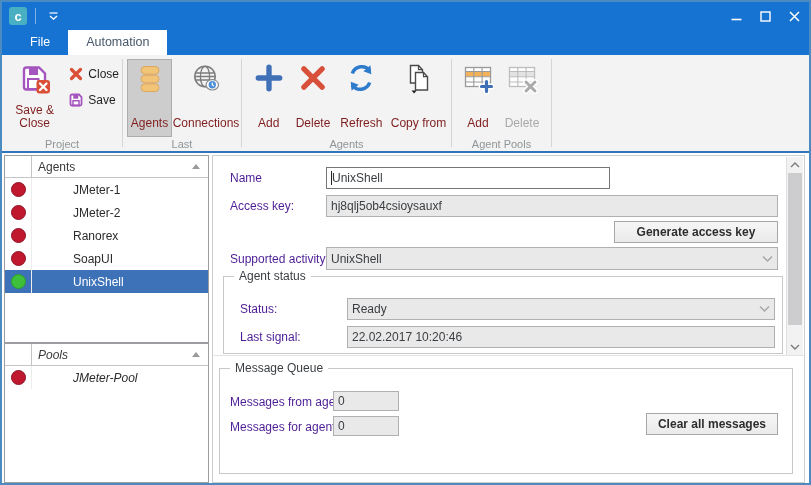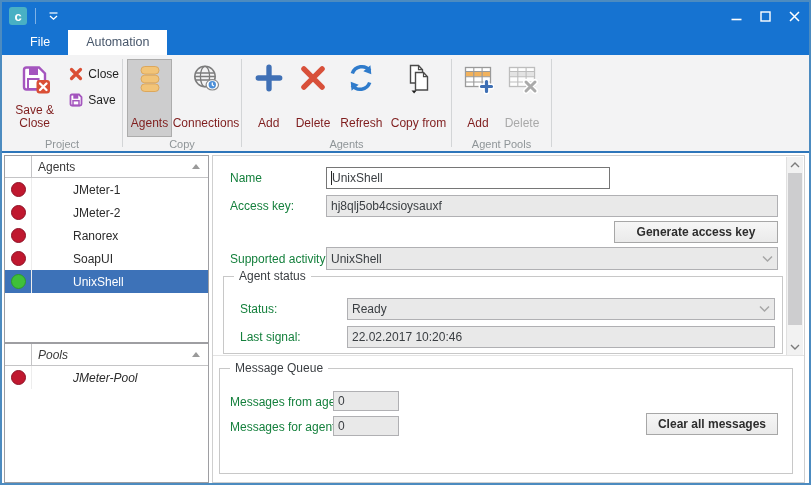--- a/index.html
+++ b/index.html
@@ -98,21 +98,21 @@
   .dot{ width:15px; height:15px; border-radius:50%; }
   .dot.red{ background:var(--status-red,#c0182f); border:1px solid #8e1126; }
   .dot.green{ background:var(--status-green,#3fc03a); border:1px solid #2e9c2b; }
 
   .right-panel{
     position:absolute; left:210px; top:0; width:593px; height:328px;
     border:1px solid #cfcfcf; background:#fff;
   }
   .scrollarea{ position:absolute; left:0; top:0; right:0; height:200px; border-bottom:1px solid #e3e3e3; }
 
-  .flabel{ position:absolute; color:#15803d; }
+  .flabel{ position:absolute; color:#4c1d95; }
   .field{
     position:absolute; border:1px solid #b0b0b3; background:#e9e9e9;
     display:flex; align-items:center; padding-left:4px; color:#3a3e42; overflow:hidden; white-space:nowrap;
   }
   .field.editable{ background:#fff; border-color:#767676; }
   .caret{ display:inline-block; width:1px; height:14px; background:#222; margin-right:0px; }
   .combo .chev{ position:absolute; right:4px; top:50%; transform:translateY(-50%); display:flex; }
 
   .btn{
     position:absolute; border:1px solid #a7a7a7;
@@ -237,21 +237,21 @@
               <ellipse cx="15" cy="13.5" rx="4.6" ry="10.2" stroke="#7c7c7c" stroke-width="1.3"></ellipse>
               <path d="M5.6 10h18.8M4.8 13.5h20.4M5.6 17h18.8" stroke="#7c7c7c" stroke-width="1.3"></path>
               <ellipse cx="22.3" cy="21.8" rx="6.2" ry="5.2" fill="#fff" stroke="#8a8a8a" stroke-width="1.2"></ellipse>
               <circle cx="22.3" cy="21.8" r="3.7" fill="#4c8fd8"></circle>
               <path d="M22.3 19.6v2.4l1.7 1" stroke="#fff" stroke-width="1.2"></path>
             </svg>
           </span>
           <span class="blabel">Connections</span>
         </div>
       </div>
-      <div class="glabel">Copy</div>
+      <div class="glabel">Last</div>
     </div>
 
     <div class="gsep"></div>
 
     <div class="rgroup g-agents">
       <div class="gbody">
         <div class="bigbtn" style="width:42px">
           <span class="bicon">
             <svg width="30" height="30" viewBox="0 0 28 28">
                 <path d="M14 4v20M4 14h20" stroke="#4070b5" stroke-width="5" stroke-linecap="round"></path>

